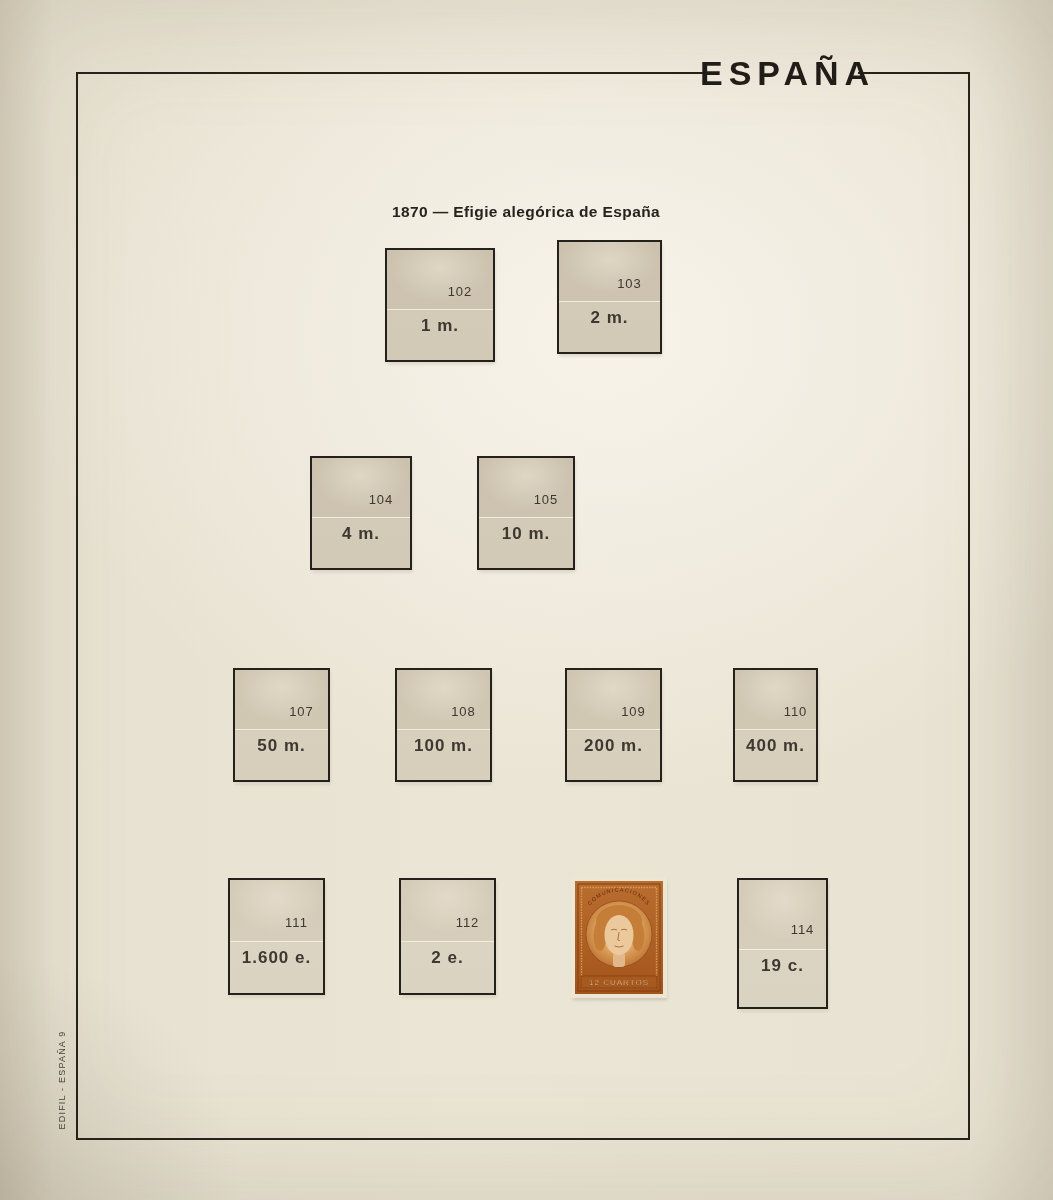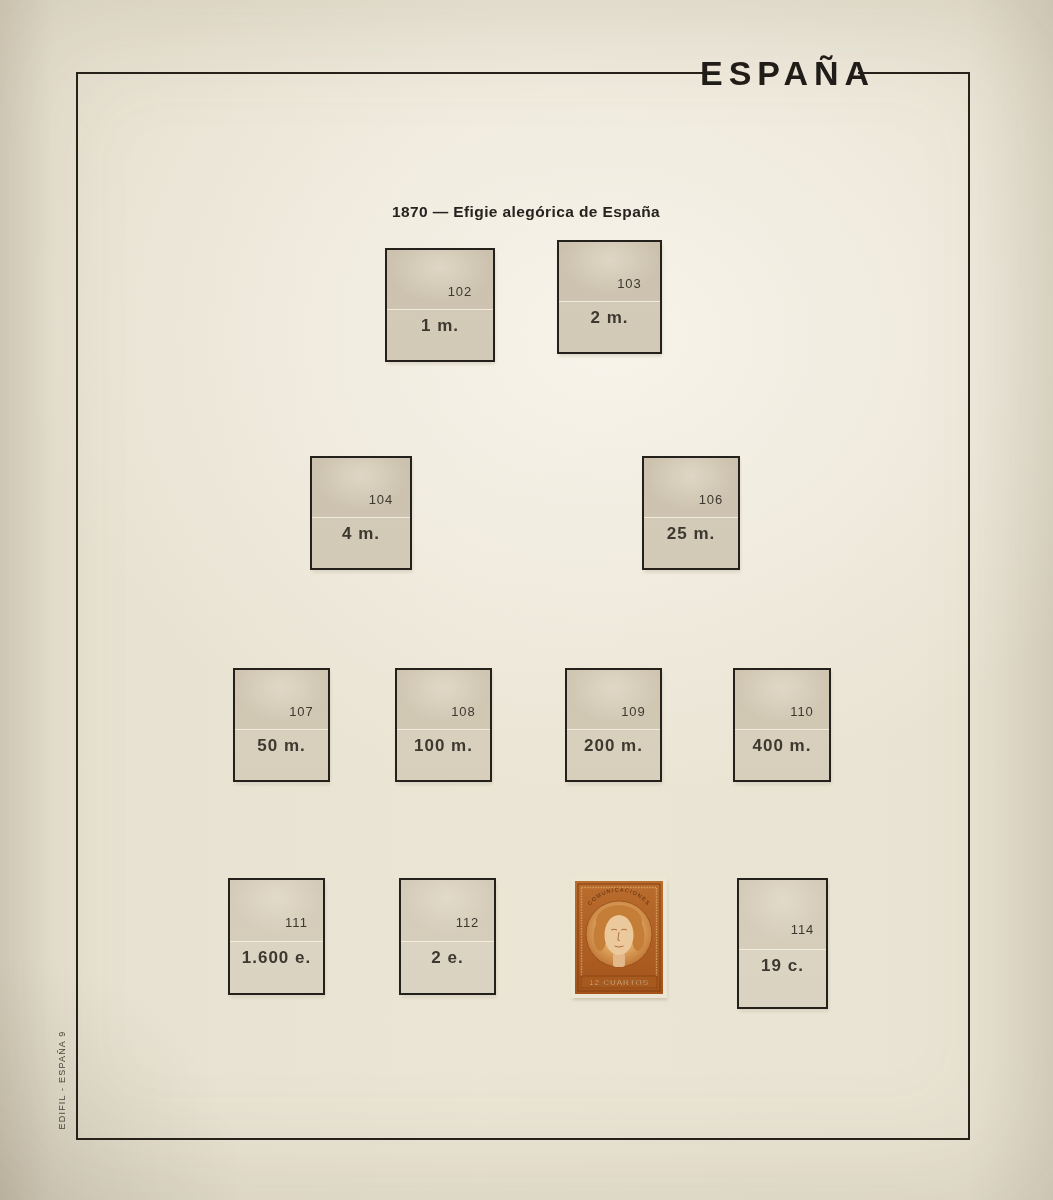--- a/index.html
+++ b/index.html
@@ -128,46 +128,46 @@
     <div class="num">103</div>
     <div class="val">2 m.</div>
   </div>
 
   <div class="slot r2" style="left:310px;top:456px;width:102px;height:114px">
     <div class="cloud"></div>
     <div class="seam"></div>
     <div class="num">104</div>
     <div class="val">4 m.</div>
   </div>
-  <div class="slot r2" style="left:642px;top:456px;width:98px;height:114px">
-    <div class="cloud"></div>
-    <div class="seam"></div>
-    <div class="num">106</div>
-    <div class="val">25 m.</div>
+  <div class="slot r2" style="left:477px;top:456px;width:98px;height:114px">
+    <div class="cloud"></div>
+    <div class="seam"></div>
+    <div class="num">105</div>
+    <div class="val">10 m.</div>
   </div>
 
   <div class="slot r3" style="left:233px;top:668px;width:97px;height:114px">
     <div class="cloud"></div>
     <div class="seam"></div>
     <div class="num">107</div>
     <div class="val">50 m.</div>
   </div>
   <div class="slot r3" style="left:395px;top:668px;width:97px;height:114px">
     <div class="cloud"></div>
     <div class="seam"></div>
     <div class="num">108</div>
     <div class="val">100 m.</div>
   </div>
   <div class="slot r3" style="left:565px;top:668px;width:97px;height:114px">
     <div class="cloud"></div>
     <div class="seam"></div>
     <div class="num">109</div>
     <div class="val">200 m.</div>
   </div>
-  <div class="slot r3" style="left:733px;top:668px;width:98px;height:114px">
+  <div class="slot r3" style="left:733px;top:668px;width:85px;height:114px">
     <div class="cloud"></div>
     <div class="seam"></div>
     <div class="num">110</div>
     <div class="val">400 m.</div>
   </div>
 
   <div class="slot r4" style="left:228px;top:878px;width:97px;height:117px">
     <div class="cloud"></div>
     <div class="seam"></div>
     <div class="num">111</div>

